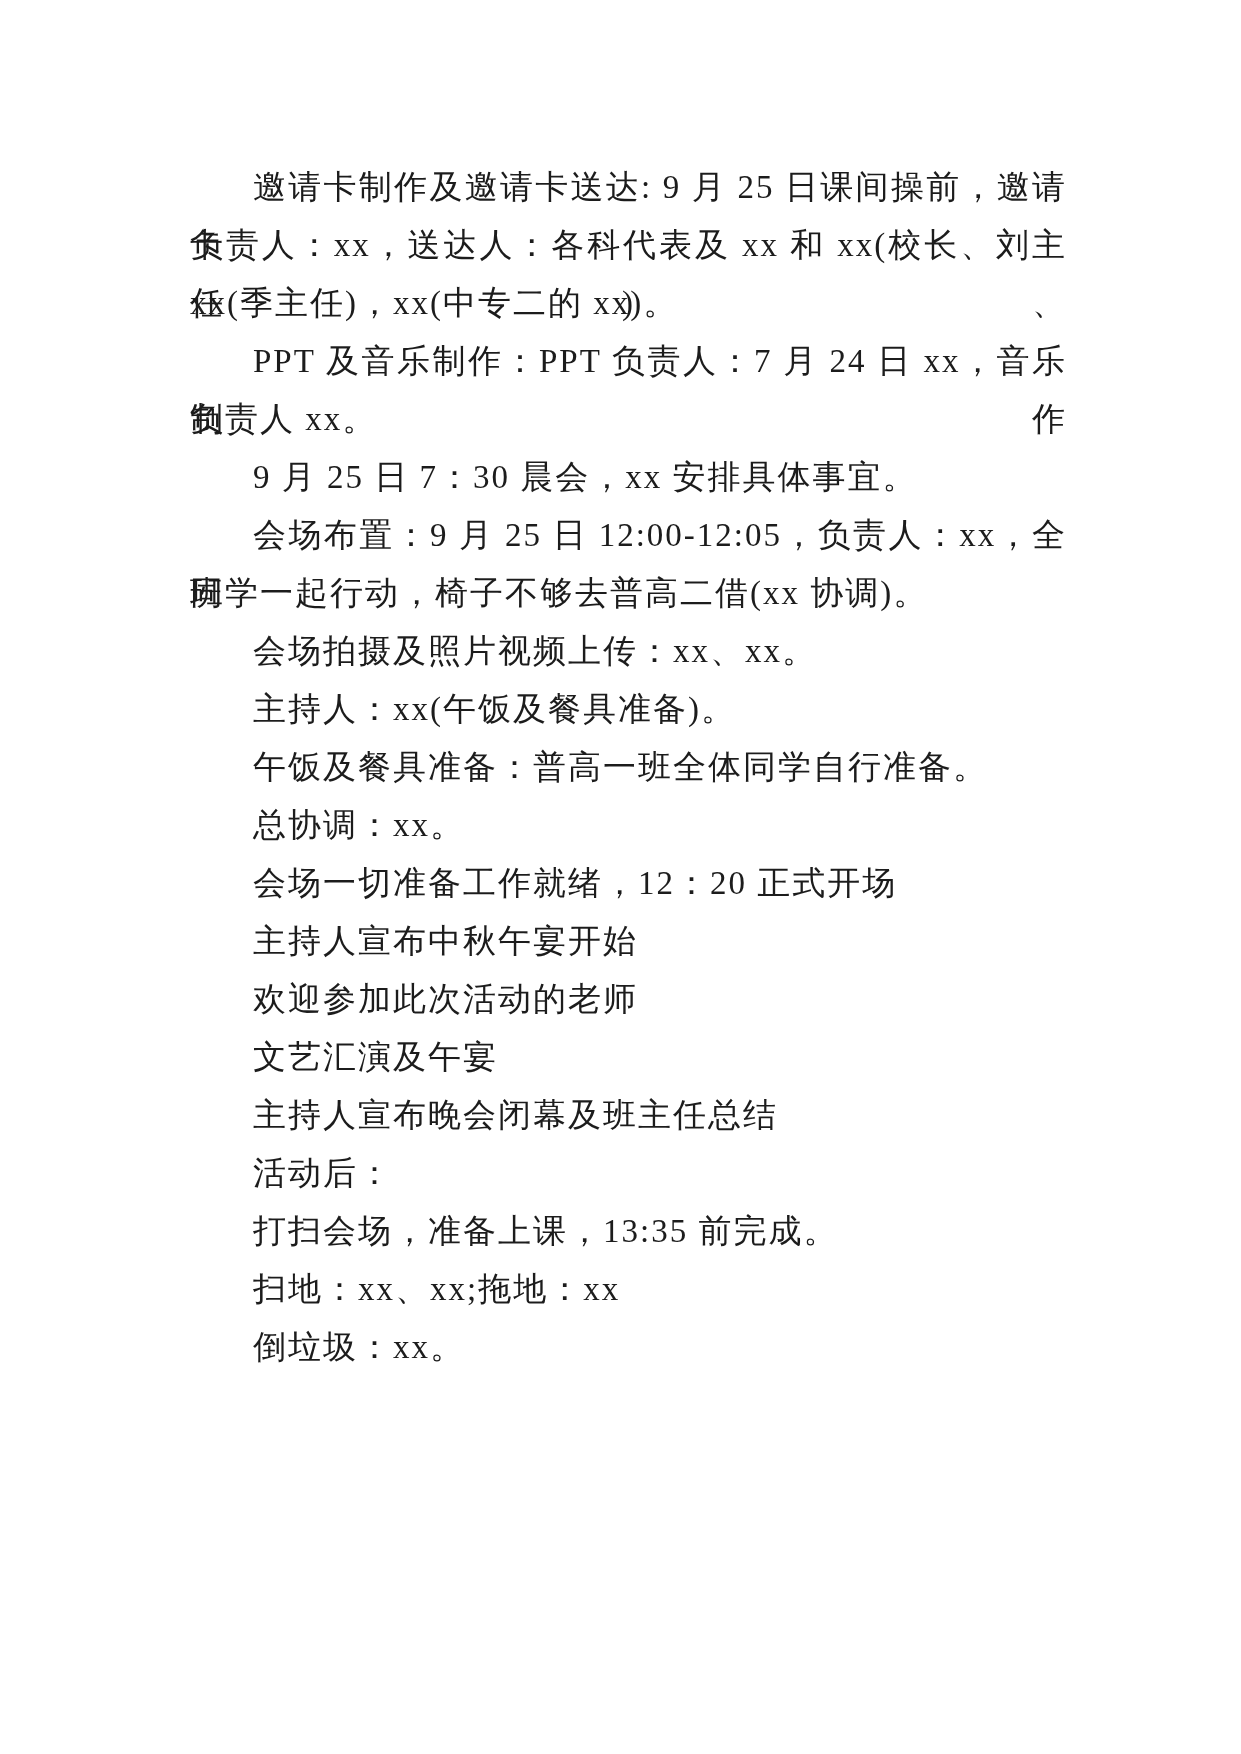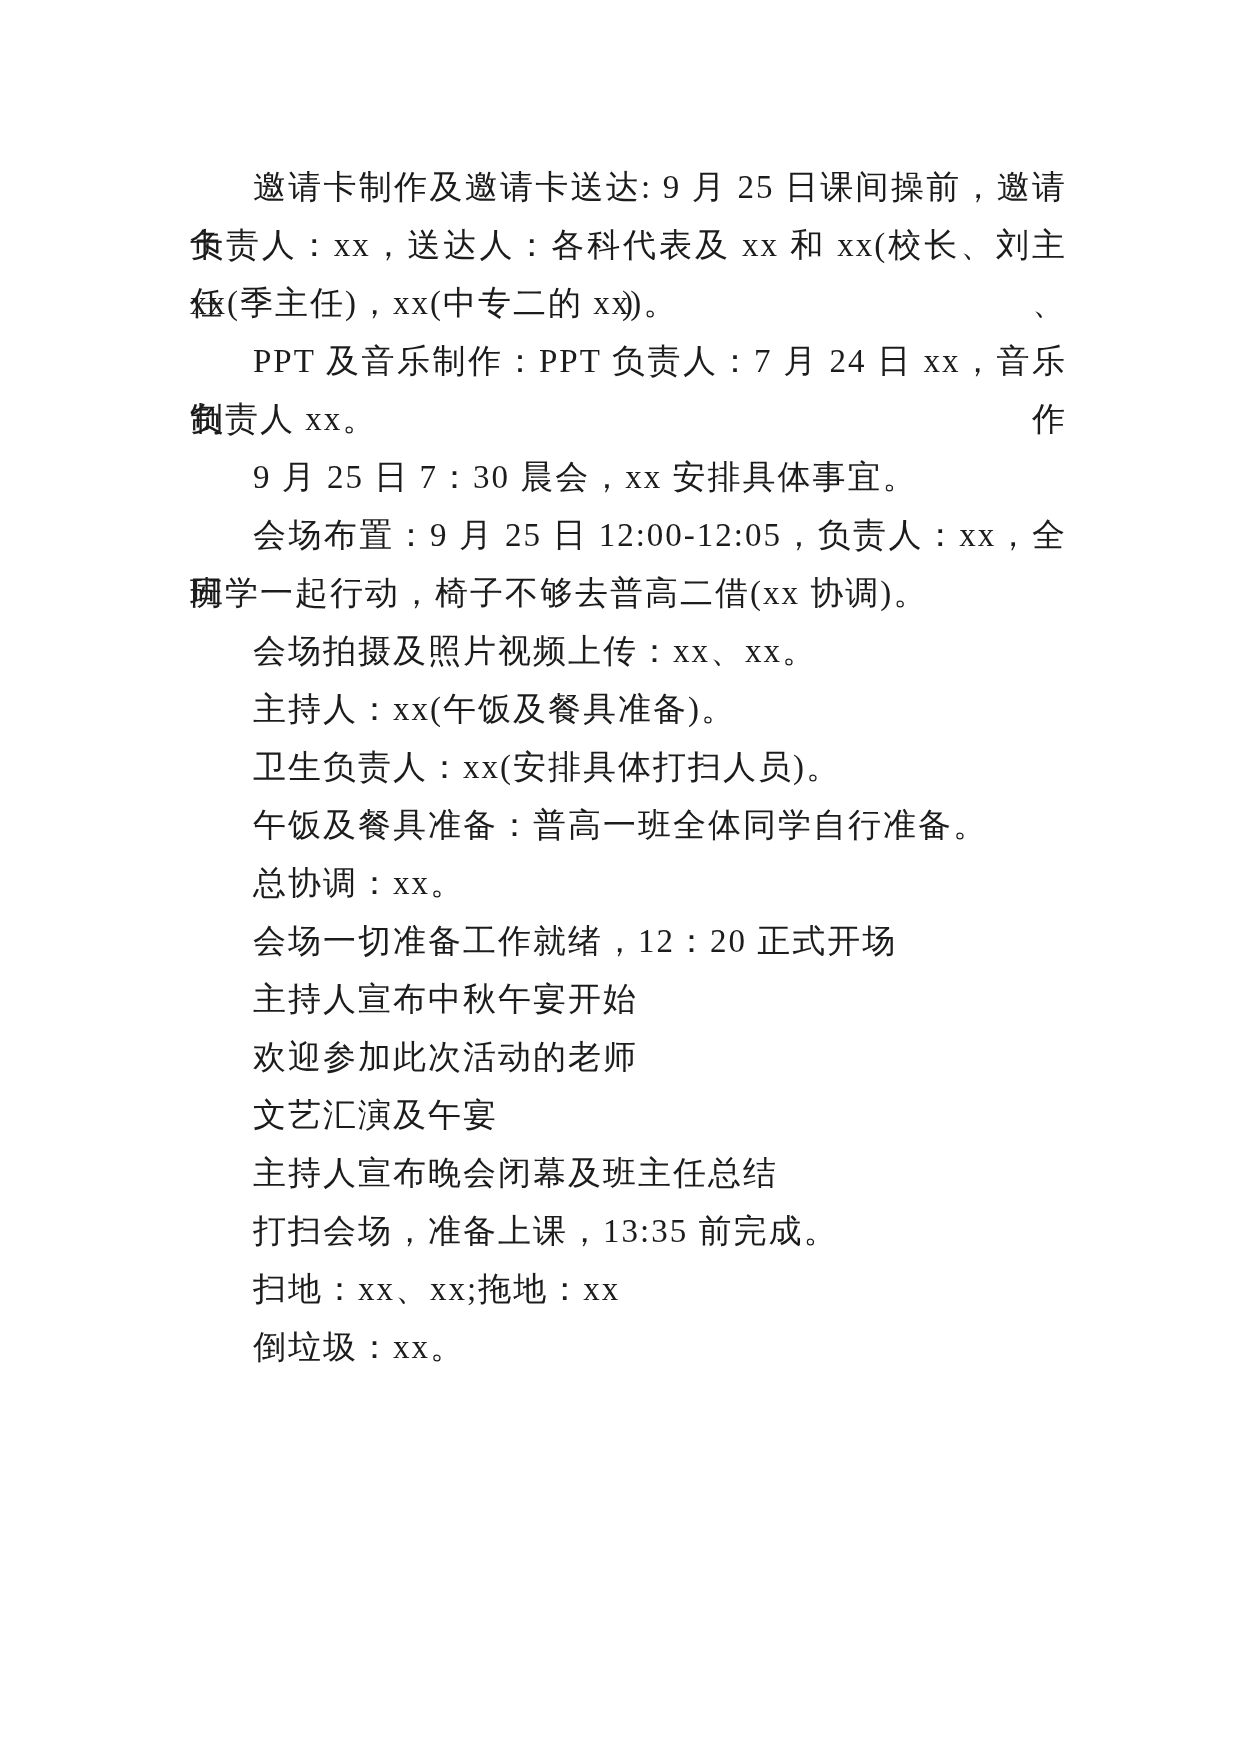--- a/index.html
+++ b/index.html
@@ -47,25 +47,25 @@
       <div class="text-line indent justify">邀请卡制作及邀请卡送达: 9 月 25 日课间操前，邀请卡</div>
       <div class="text-line justify">负责人：xx，送达人：各科代表及 xx 和 xx(校长、刘主任)、</div>
       <div class="text-line">xx(季主任)，xx(中专二的 xx)。</div>
       <div class="text-line indent justify">PPT 及音乐制作：PPT 负责人：7 月 24 日 xx，音乐制作</div>
       <div class="text-line">负责人 xx。</div>
       <div class="text-line indent">9 月 25 日 7：30 晨会，xx 安排具体事宜。</div>
       <div class="text-line indent justify">会场布置：9 月 25 日 12:00-12:05，负责人：xx，全班</div>
       <div class="text-line">同学一起行动，椅子不够去普高二借(xx 协调)。</div>
       <div class="text-line indent">会场拍摄及照片视频上传：xx、xx。</div>
       <div class="text-line indent">主持人：xx(午饭及餐具准备)。</div>
-      <div class="text-line indent">卫生负责人：xx(安排具体打扫人员)。</div>
       <div class="text-line indent">午饭及餐具准备：普高一班全体同学自行准备。</div>
       <div class="text-line indent">总协调：xx。</div>
       <div class="text-line indent">会场一切准备工作就绪，12：20 正式开场</div>
       <div class="text-line indent">主持人宣布中秋午宴开始</div>
       <div class="text-line indent">欢迎参加此次活动的老师</div>
       <div class="text-line indent">文艺汇演及午宴</div>
       <div class="text-line indent">主持人宣布晚会闭幕及班主任总结</div>
+      <div class="text-line indent">活动后：</div>
       <div class="text-line indent">打扫会场，准备上课，13:35 前完成。</div>
       <div class="text-line indent">扫地：xx、xx;拖地：xx</div>
       <div class="text-line indent">倒垃圾：xx。</div>
     </div>
 </div>
 
 </body></html>

